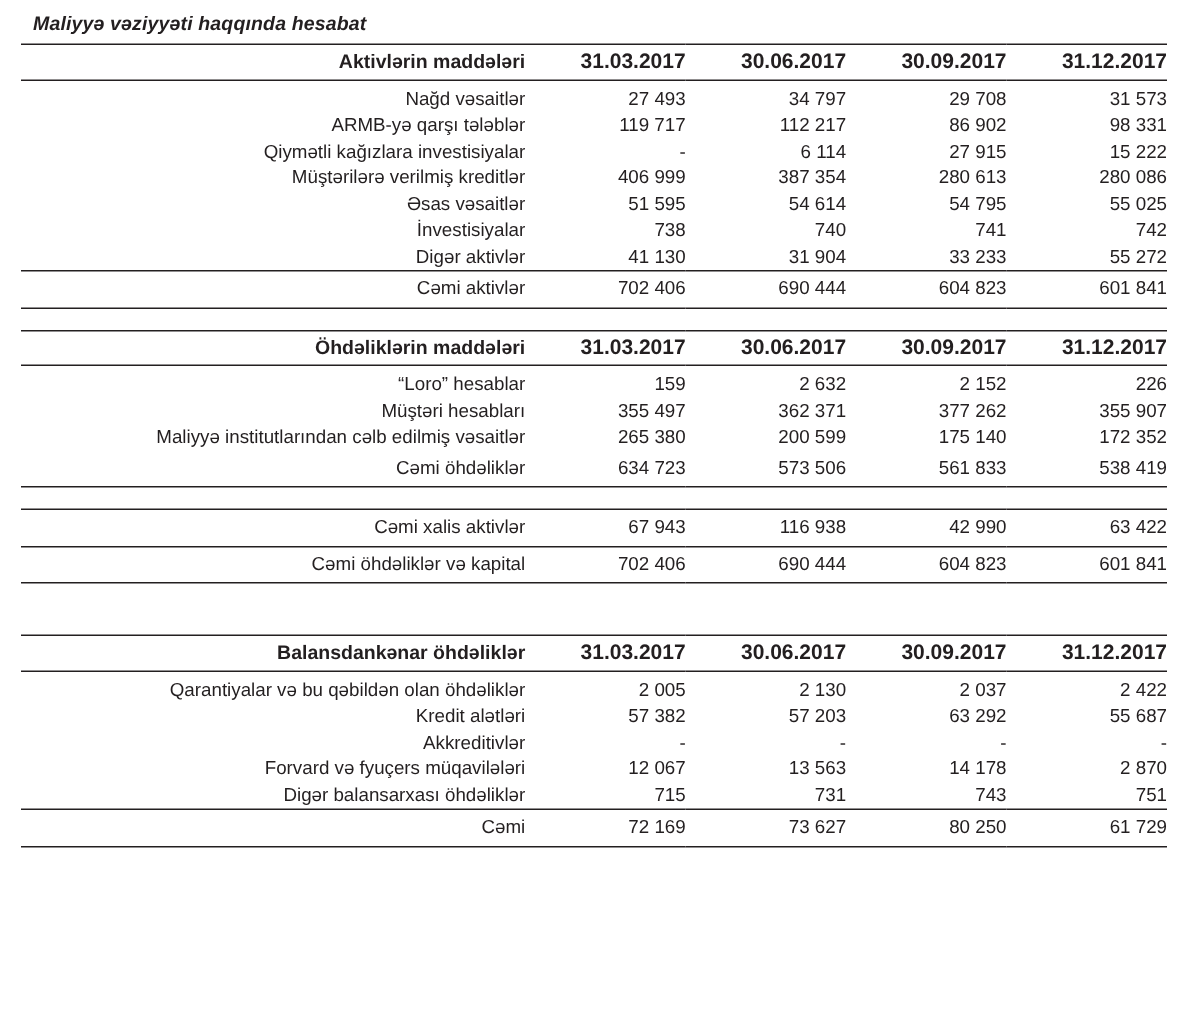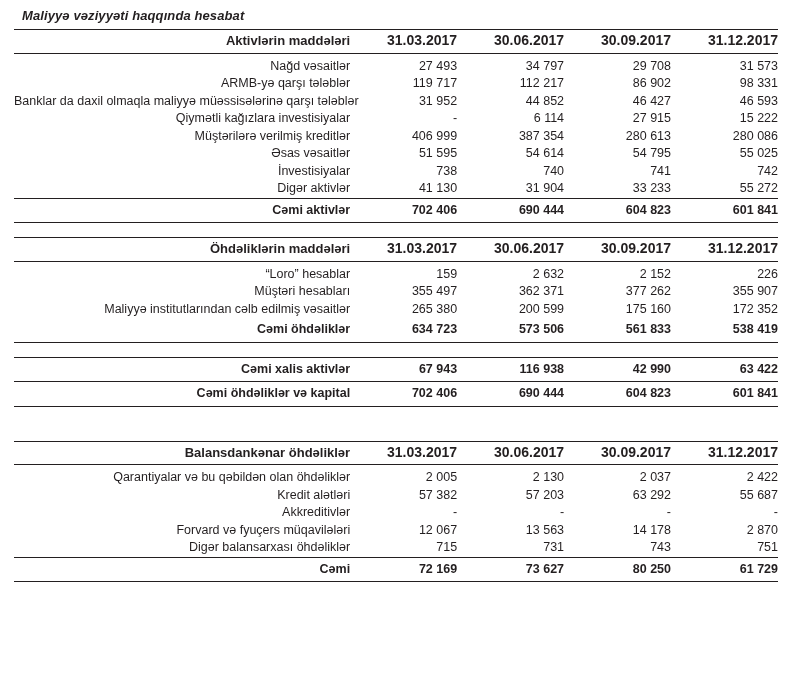--- a/index.html
+++ b/index.html
@@ -61,21 +61,21 @@
   }
   tr.hdr td.lbl { font-size: 13px; }
   tr.hdr td.num { font-size: 14px; }
   .rule-top td {
     border-top: 1.2px solid #231f20;
   }
   .rule-bottom td {
     border-bottom: 1.2px solid #231f20;
   }
   tr.total td {
-    font-weight: bold;
+    font-weight: normal;
     padding-top: 3px;
     padding-bottom: 3px;
   }
   tr.firstdata td { padding-top: 4px; }
   .spacer-row td { height: 14px; line-height: 14px; }
   .spacer-row-lg td { height: 34px; line-height: 34px; }
   .sect {
     margin-top: 0;
   }
 </style>
@@ -110,27 +110,20 @@
         <td class="num">31 573</td>
       </tr>
       <tr>
         <td class="lbl">ARMB-yə qarşı tələblər</td>
         <td class="num">119 717</td>
         <td class="num">112 217</td>
         <td class="num">86 902</td>
         <td class="num">98 331</td>
       </tr>
       <tr>
-        <td class="lbl">Banklar da daxil olmaqla maliyyə müəssisələrinə qarşı tələblər</td>
-        <td class="num">31 952</td>
-        <td class="num">44 852</td>
-        <td class="num">46 427</td>
-        <td class="num">46 593</td>
-      </tr>
-      <tr>
         <td class="lbl">Qiymətli kağızlara investisiyalar</td>
         <td class="num">-</td>
         <td class="num">6 114</td>
         <td class="num">27 915</td>
         <td class="num">15 222</td>
       </tr>
       <tr>
         <td class="lbl">Müştərilərə verilmiş kreditlər</td>
         <td class="num">406 999</td>
         <td class="num">387 354</td>
@@ -198,21 +191,21 @@
         <td class="lbl">Müştəri hesabları</td>
         <td class="num">355 497</td>
         <td class="num">362 371</td>
         <td class="num">377 262</td>
         <td class="num">355 907</td>
       </tr>
       <tr>
         <td class="lbl">Maliyyə institutlarından cəlb edilmiş vəsaitlər</td>
         <td class="num">265 380</td>
         <td class="num">200 599</td>
-        <td class="num">175 160</td>
+        <td class="num">175 140</td>
         <td class="num">172 352</td>
       </tr>
       <tr class="total rule-bottom">
         <td class="lbl">Cəmi öhdəliklər</td>
         <td class="num">634 723</td>
         <td class="num">573 506</td>
         <td class="num">561 833</td>
         <td class="num">538 419</td>
       </tr>
       <tr class="spacer-row">

